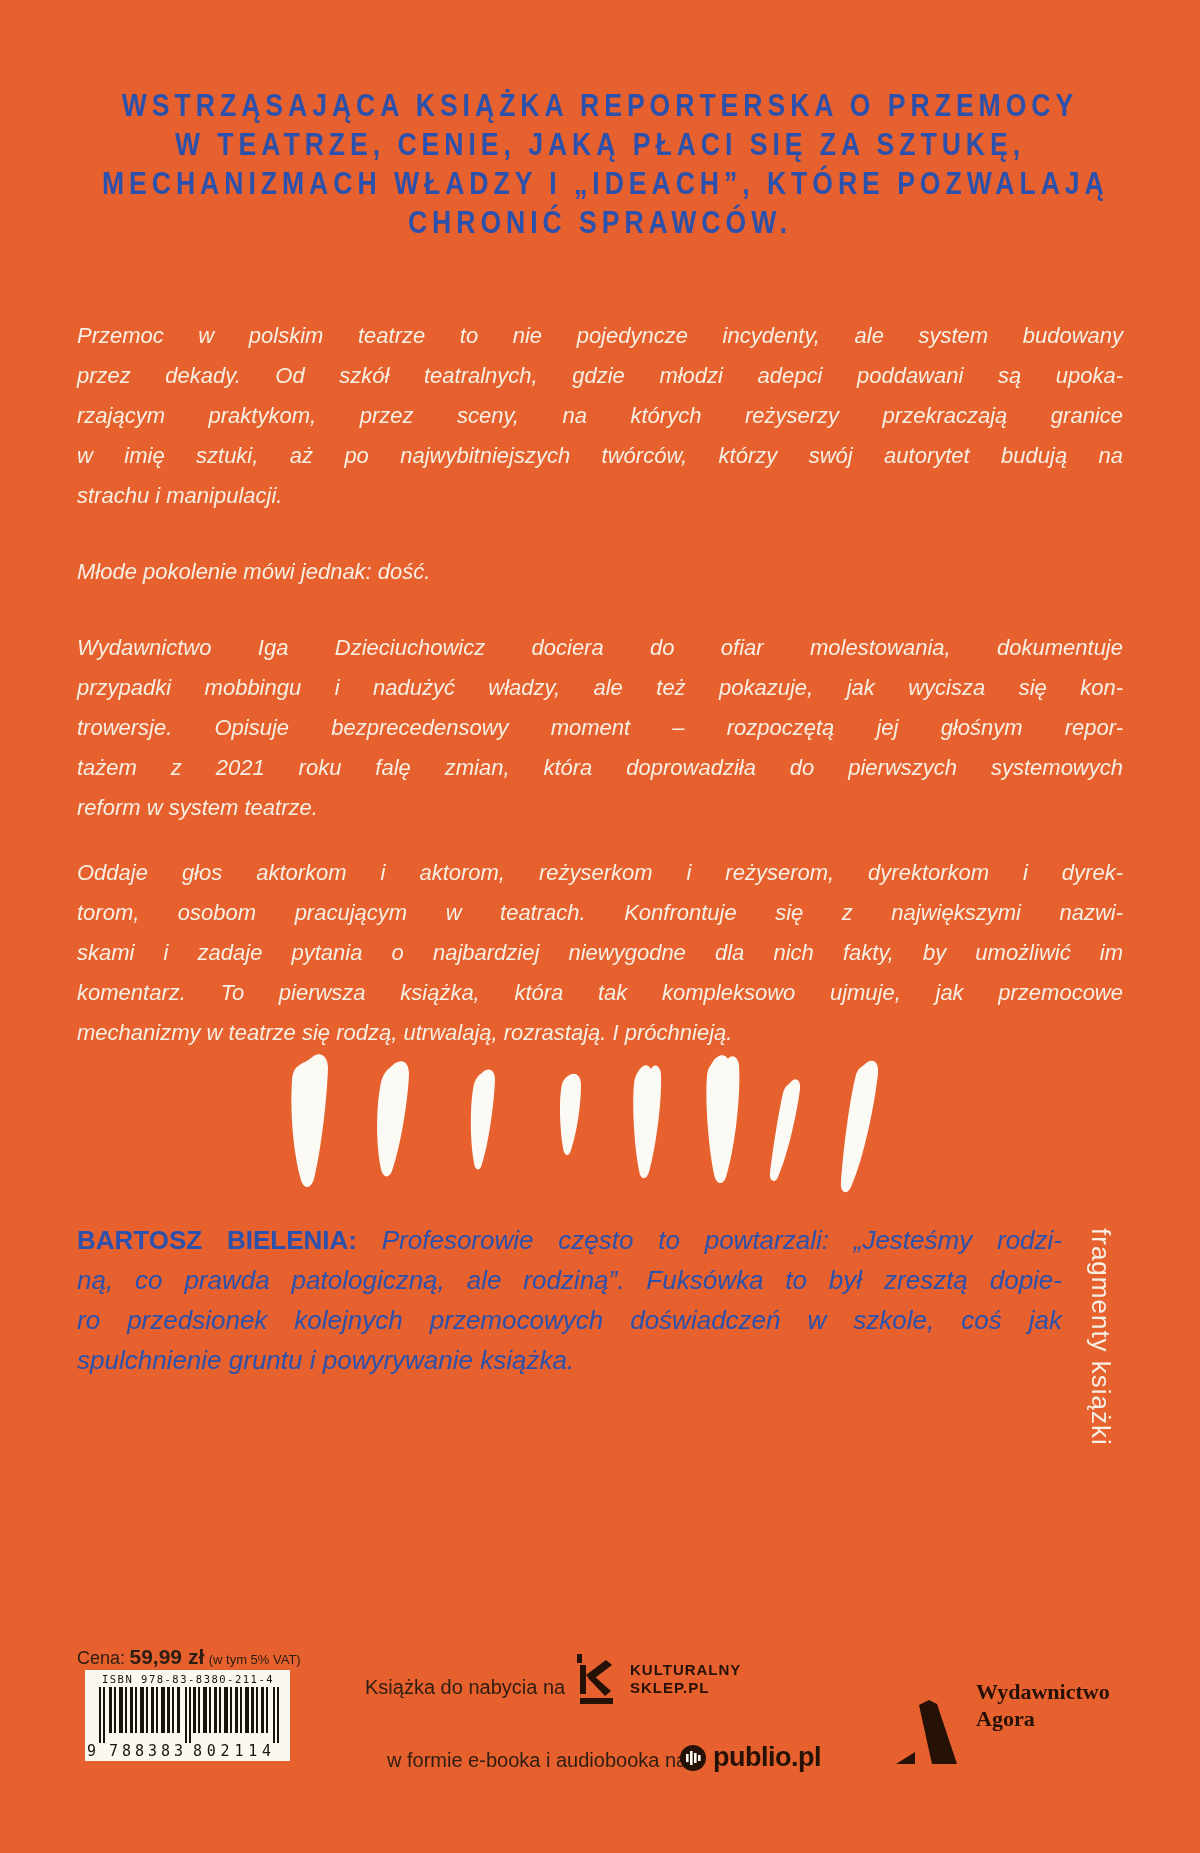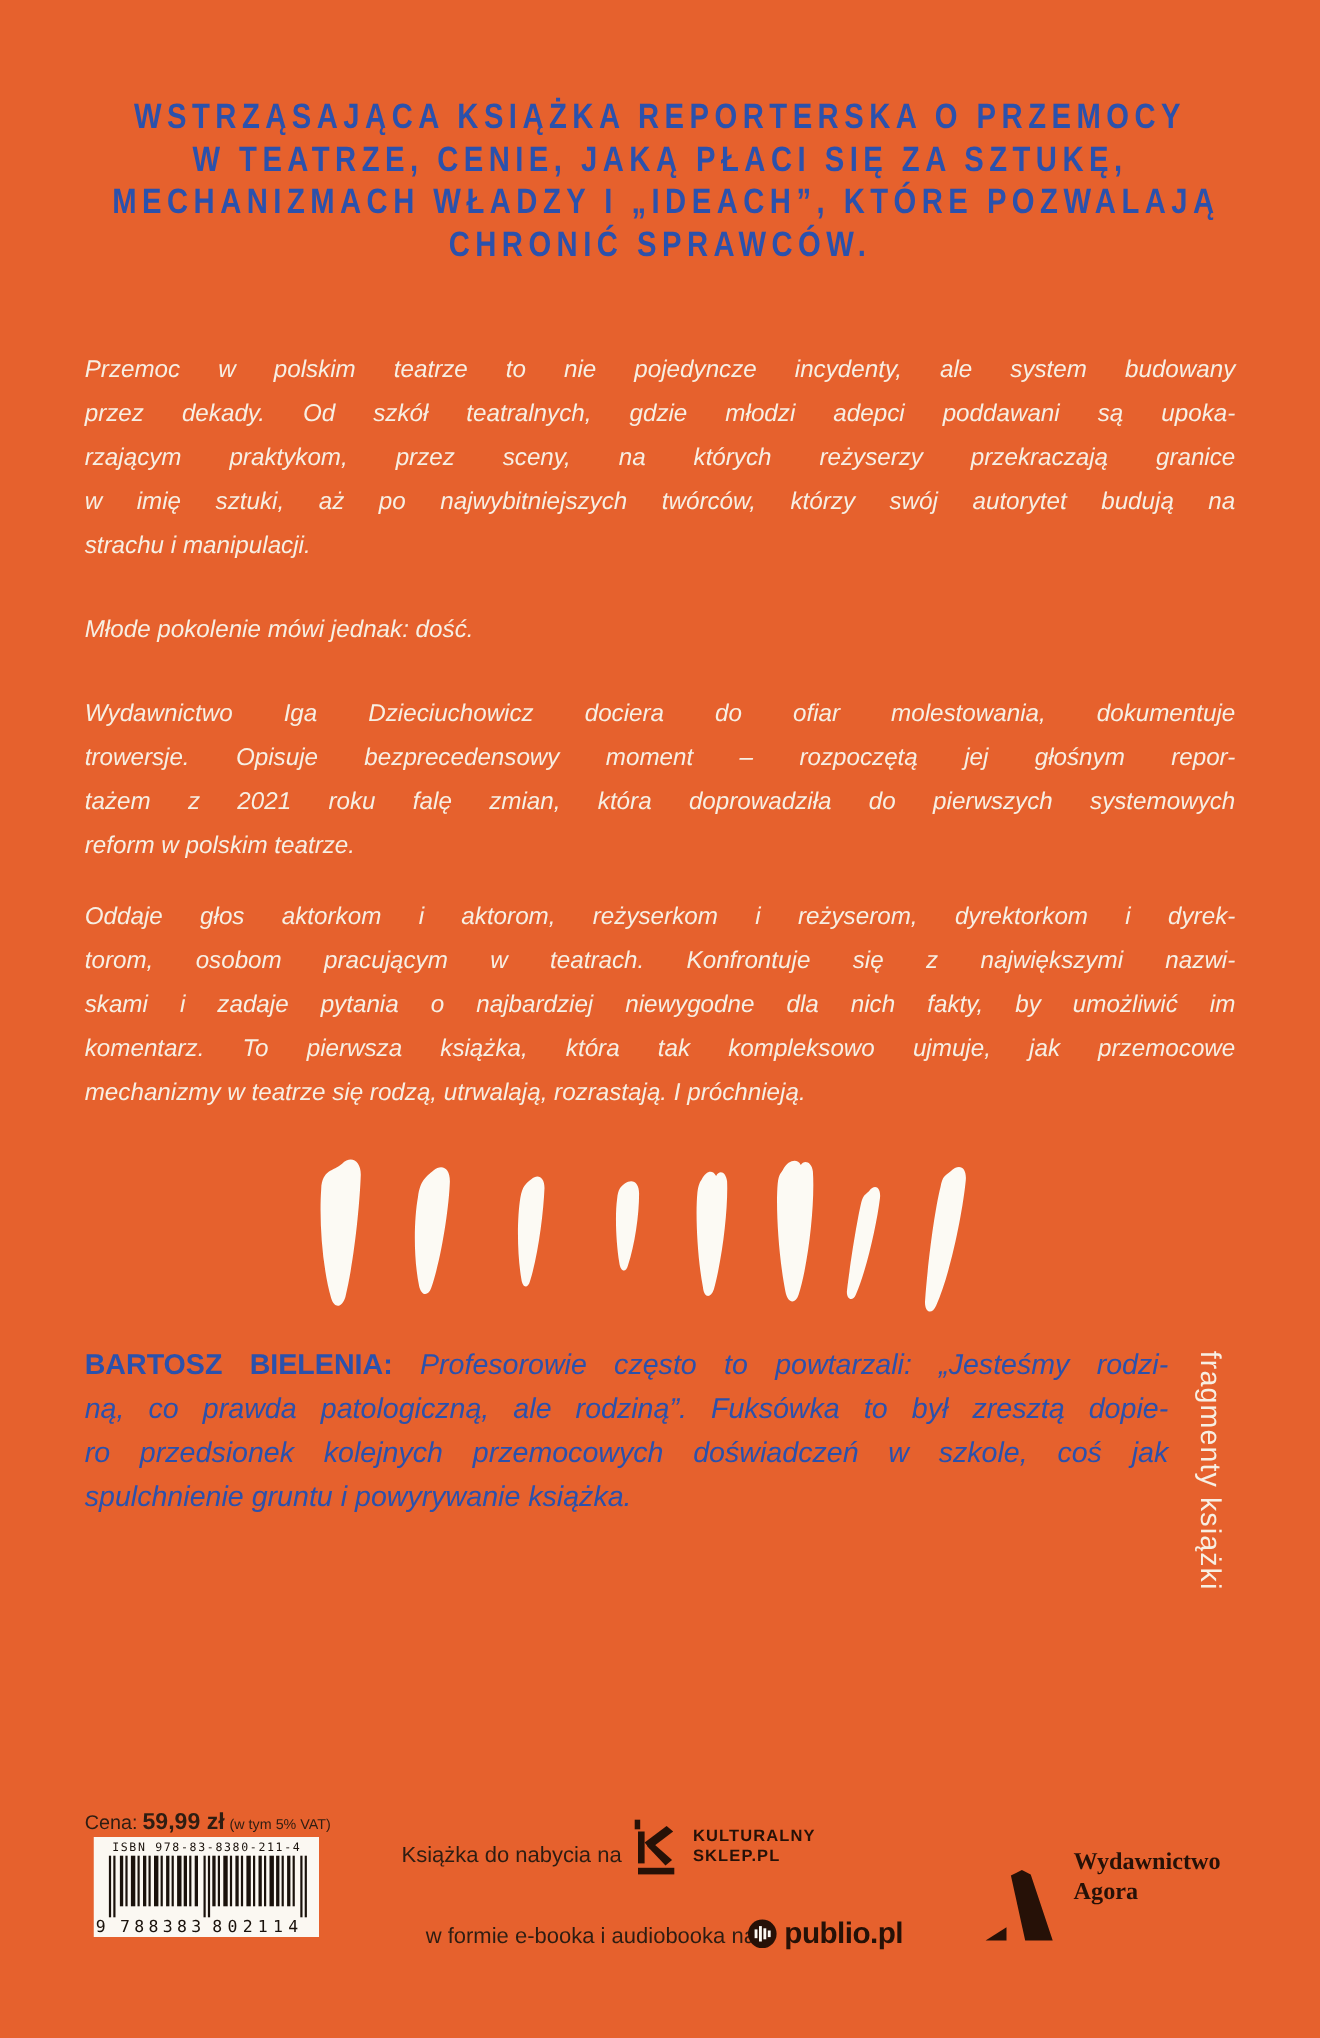--- a/index.html
+++ b/index.html
@@ -92,23 +92,24 @@
         <div class="line">przez dekady. Od szkół teatralnych, gdzie młodzi adepci poddawani są upoka-</div>
         <div class="line">rzającym praktykom, przez sceny, na których reżyserzy przekraczają granice</div>
         <div class="line">w imię sztuki, aż po najwybitniejszych twórców, którzy swój autorytet budują na</div>
         <div class="line">strachu i manipulacji.</div>
       </div>
     <div class="para">
         <div class="line">Młode pokolenie mówi jednak: dość.</div>
       </div>
     <div class="para tight">
         <div class="line">Wydawnictwo Iga Dzieciuchowicz dociera do ofiar molestowania, dokumentuje</div>
+        <div class="line">przypadki mobbingu i nadużyć władzy, ale też pokazuje, jak wycisza się kon-</div>
         <div class="line">trowersje. Opisuje bezprecedensowy moment – rozpoczętą jej głośnym repor-</div>
         <div class="line">tażem z 2021 roku falę zmian, która doprowadziła do pierwszych systemowych</div>
-        <div class="line">reform w polskim teatrze.</div>
+        <div class="line">reform w system teatrze.</div>
       </div>
     <div class="para">
         <div class="line">Oddaje głos aktorkom i aktorom, reżyserkom i reżyserom, dyrektorkom i dyrek-</div>
         <div class="line">torom, osobom pracującym w teatrach. Konfrontuje się z największymi nazwi-</div>
         <div class="line">skami i zadaje pytania o najbardziej niewygodne dla nich fakty, by umożliwić im</div>
         <div class="line">komentarz. To pierwsza książka, która tak kompleksowo ujmuje, jak przemocowe</div>
         <div class="line">mechanizmy w teatrze się rodzą, utrwalają, rozrastają. I próchnieją.</div>
       </div>
   </div>
 

